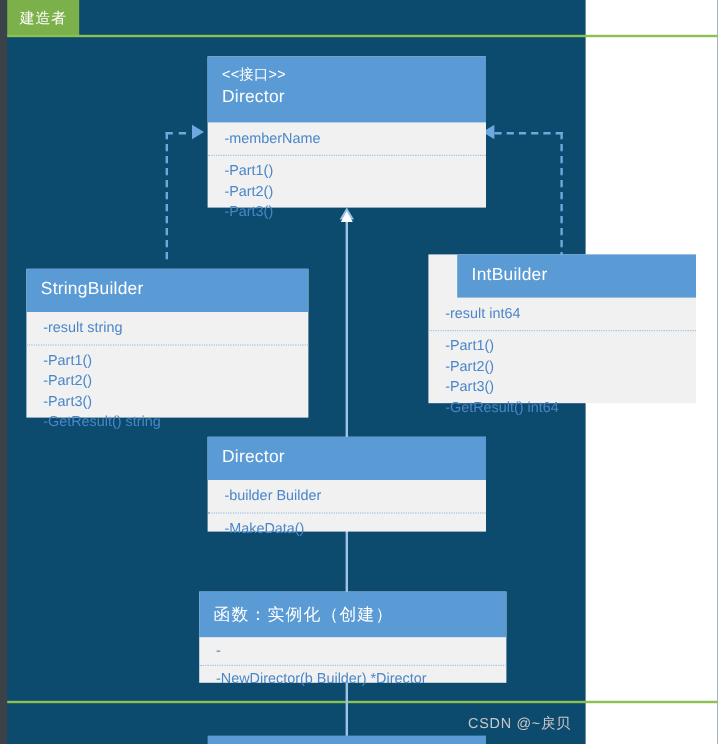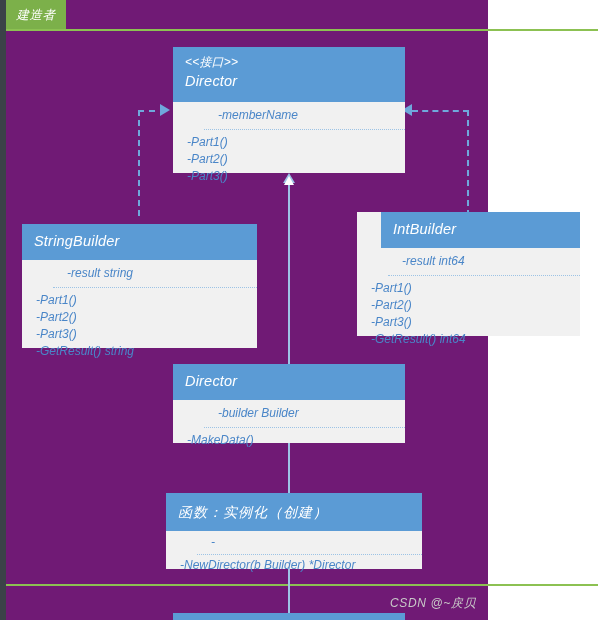--- a/index.html
+++ b/index.html
@@ -14,22 +14,21 @@
     overflow: hidden;
     position: relative;
   }
 
   
   #canvas {
     position: absolute;
     left: 0; top: 0;
     width: 488px;
     height: 620px;
-    background: #701a75;
-    font-style: italic;
+    background: #0c4a6e;
   }
   .left-rail {
     position: absolute;
     left: 0; top: 0;
     width: 6px;
     height: 620px;
     background: #3b4248;
   }
   .tab-green {
     position: absolute;
@@ -90,21 +89,20 @@
     letter-spacing: 0.2px;
   }
   .uml-title-cjk {
     font-size: 14px;
     line-height: 22px;
     letter-spacing: 1px;
   }
   .uml-attrs {
     padding: 5px 12px 5px 14px;
     border-bottom: 1px dotted #9cc3e5;
-    margin-left: 31px;
   }
   .uml-ops {
     padding: 4px 28px 7px 14px;
   }
   .uml-line {
     color: #4a86c8;
     font-size: 12px;
     line-height: 17px;
     white-space: nowrap;
   }

